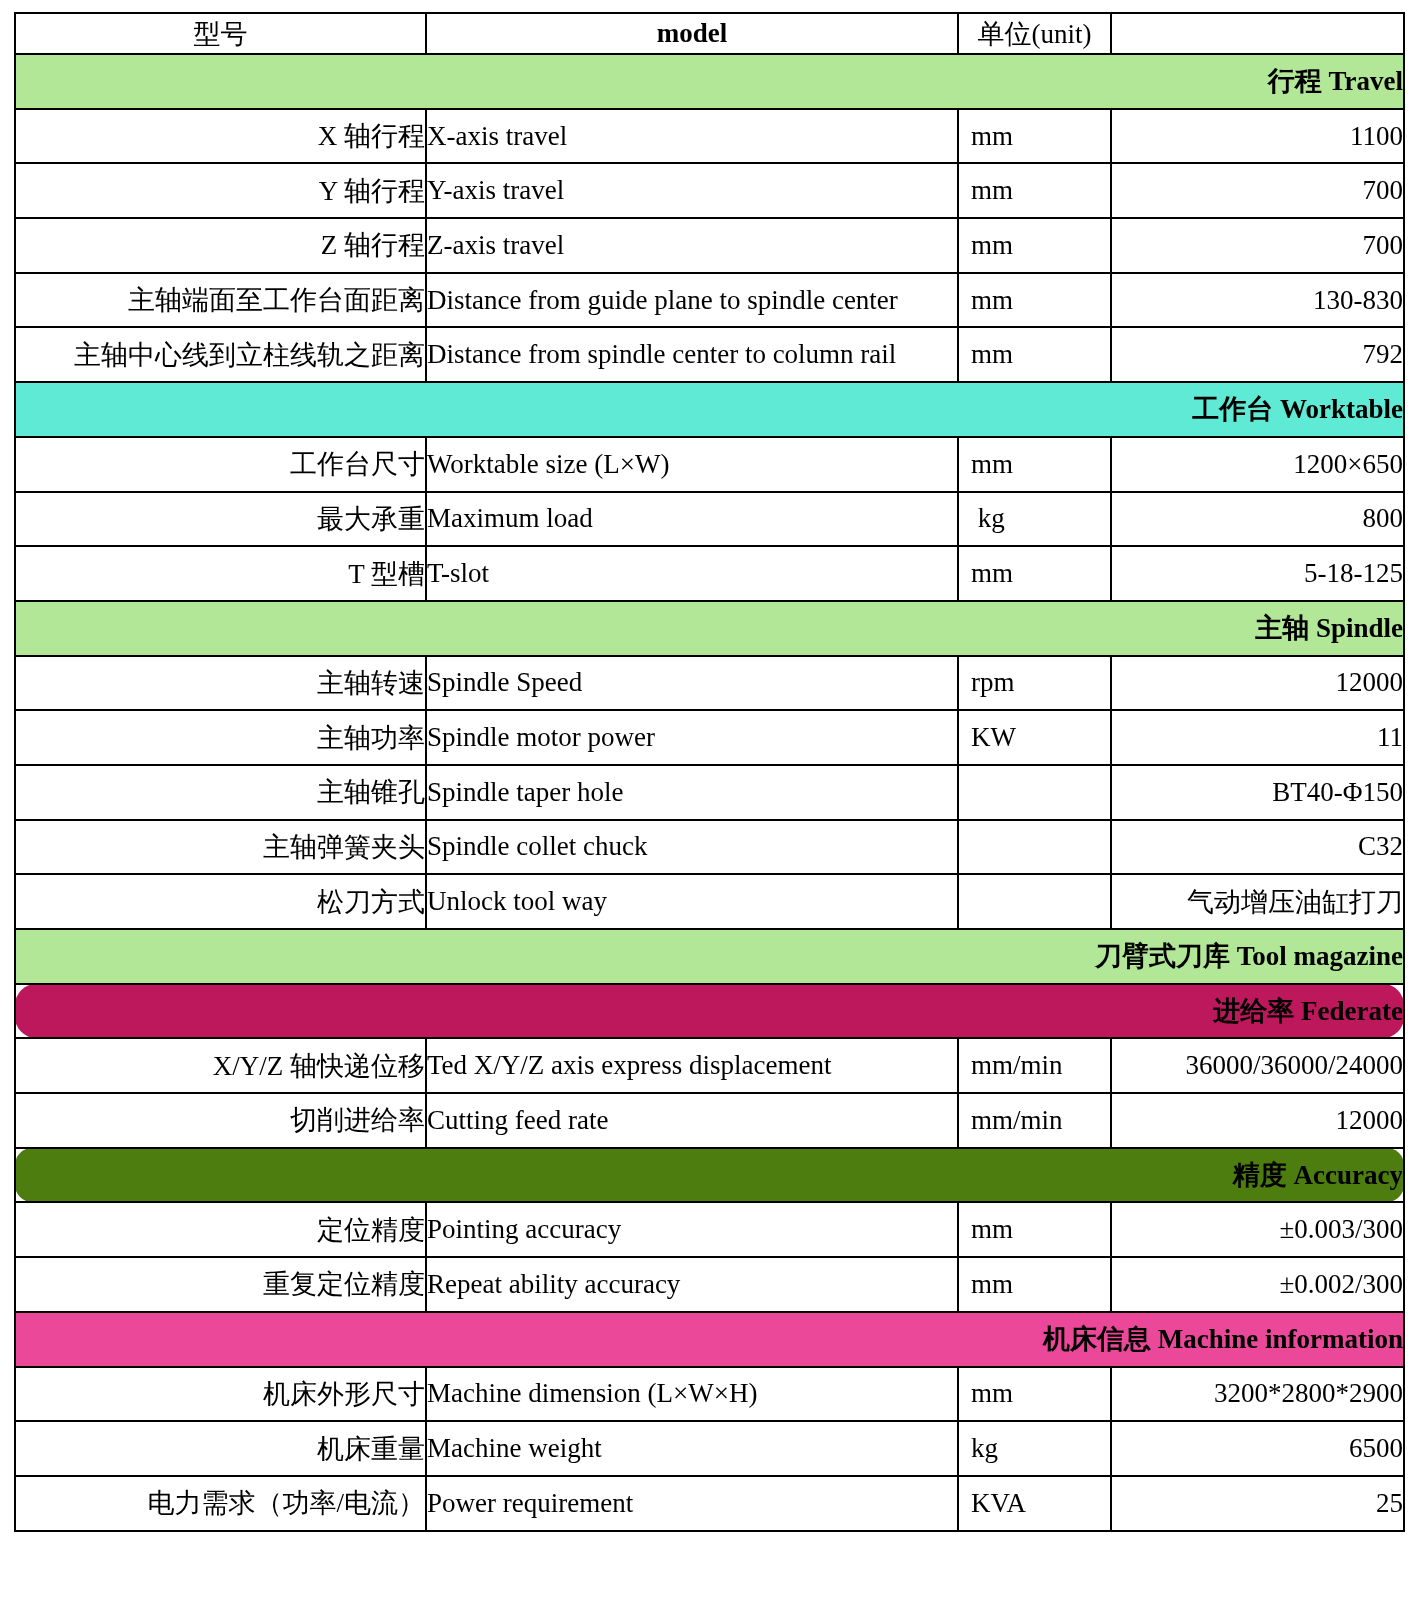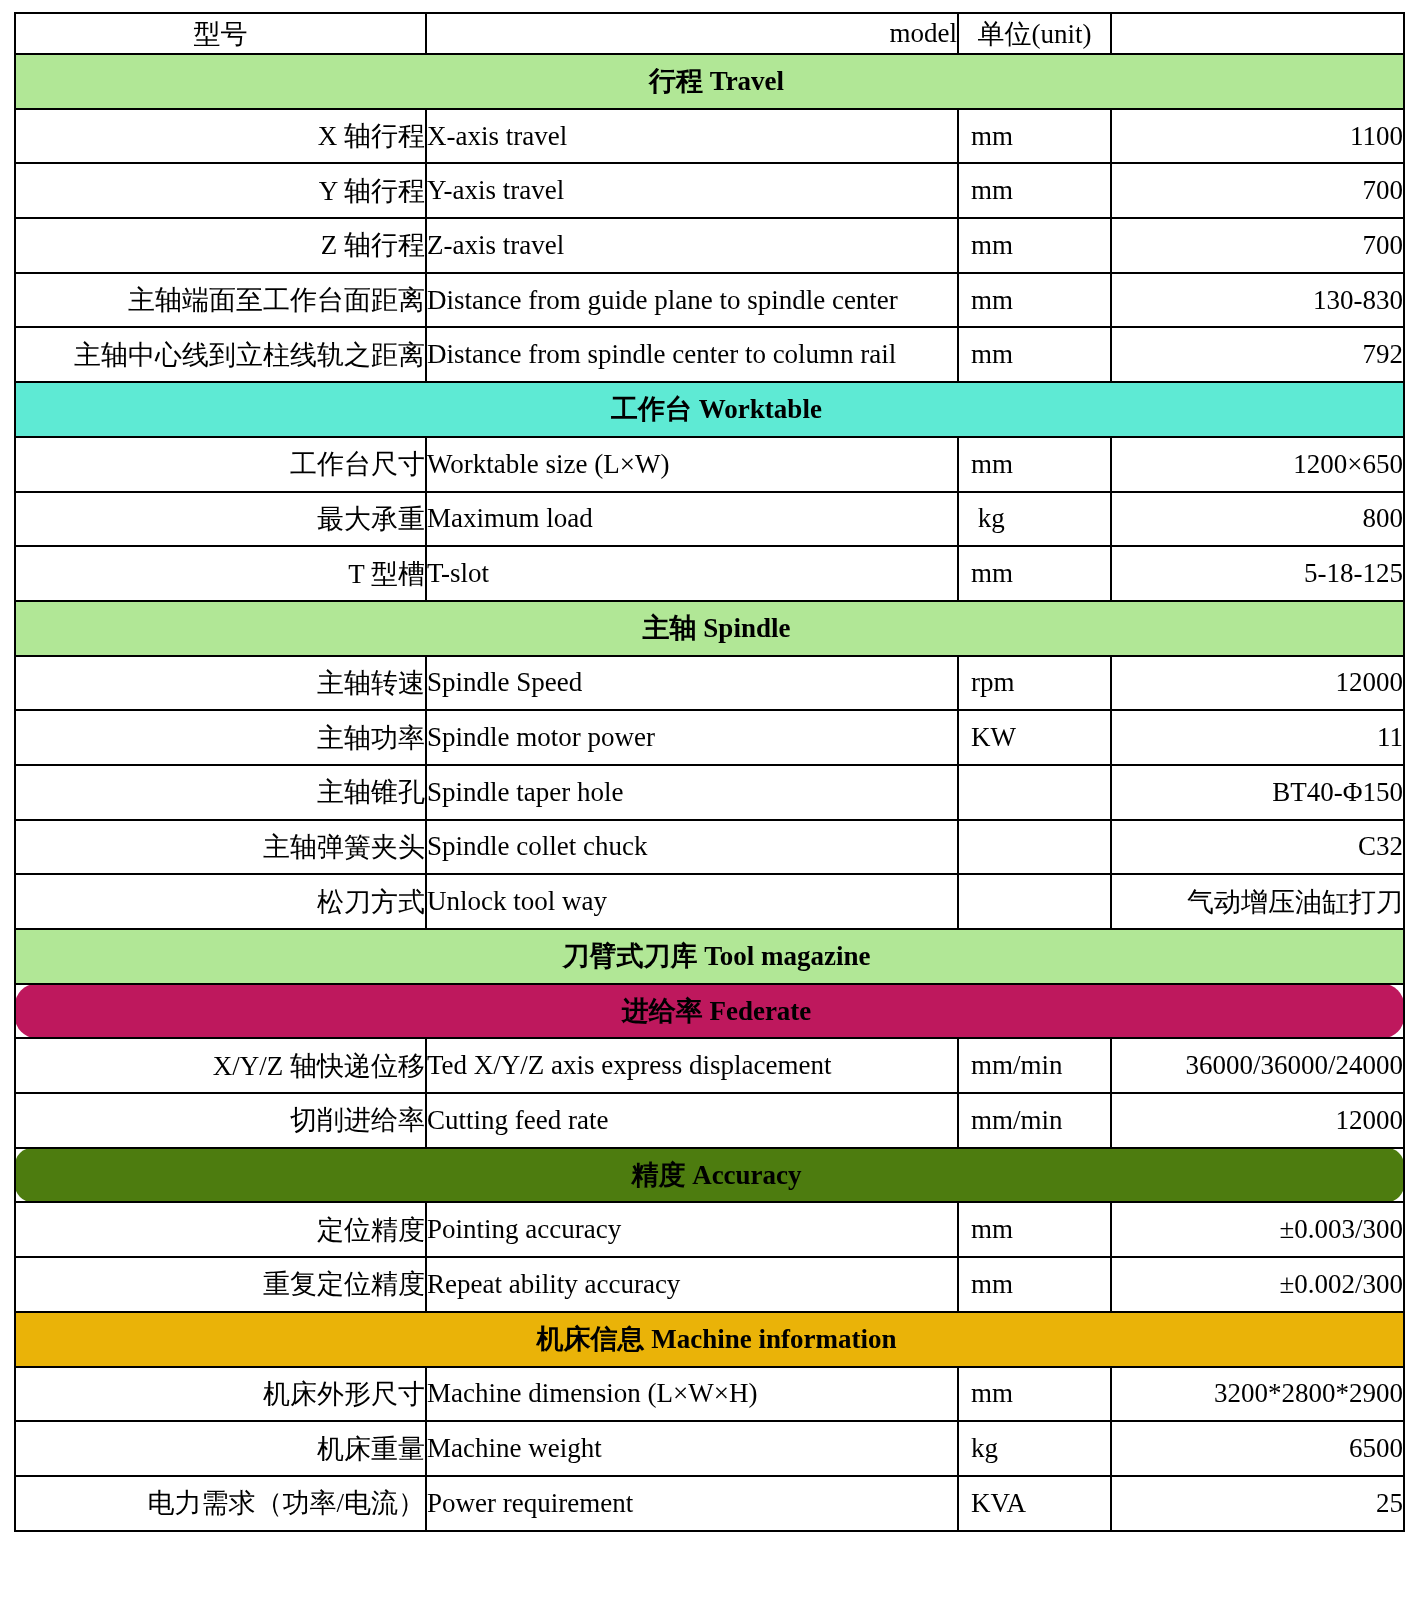--- a/index.html
+++ b/index.html
@@ -28,29 +28,29 @@
     font-size: 27px;
     font-weight: normal;
     padding: 0;
     vertical-align: middle;
     white-space: nowrap;
     overflow: hidden;
   }
   thead tr { height: 41px; }
   tbody tr { height: 54.7px; }
   th.h-cn  { text-align: center; font-weight: normal; }
-  th.h-en  { text-align: right; font-weight: normal; }
+  th.h-en  { text-align: center; font-weight: bold; }
   th.h-unit{ text-align: center; font-weight: normal; }
   td.c1 { text-align: right; padding-left: 14px; }
   td.c2 { text-align: left; padding-left: 0; }
   td.c3 { text-align: left; padding-left: 12px; }
   td.c4 { text-align: right; padding-left: 8px; border-radius: 18px; }
   td.section-cell {
     font-weight: bold;
-    text-align: center;
+    text-align: right;
     padding-left: 14px;
   }
 </style>
 </head>
 <body>
 
 <table class="spec-table">
   <colgroup>
     <col class="w1">
       <col class="w2">
@@ -180,21 +180,21 @@
         <td class="c3">mm</td>
         <td class="c4">±0.003/300</td>
       </tr>
       <tr>
         <td class="c1">重复定位精度</td>
         <td class="c2">Repeat ability accuracy</td>
         <td class="c3">mm</td>
         <td class="c4">±0.002/300</td>
       </tr>
       <tr>
-        <td colspan="4" class="section-cell" style="background: #eab308;">机床信息 Machine information</td>
+        <td colspan="4" class="section-cell" style="background: #ec4899;">机床信息 Machine information</td>
       </tr>
       <tr>
         <td class="c1">机床外形尺寸</td>
         <td class="c2">Machine dimension (L×W×H)</td>
         <td class="c3">mm</td>
         <td class="c4">3200*2800*2900</td>
       </tr>
       <tr>
         <td class="c1">机床重量</td>
         <td class="c2">Machine weight</td>

